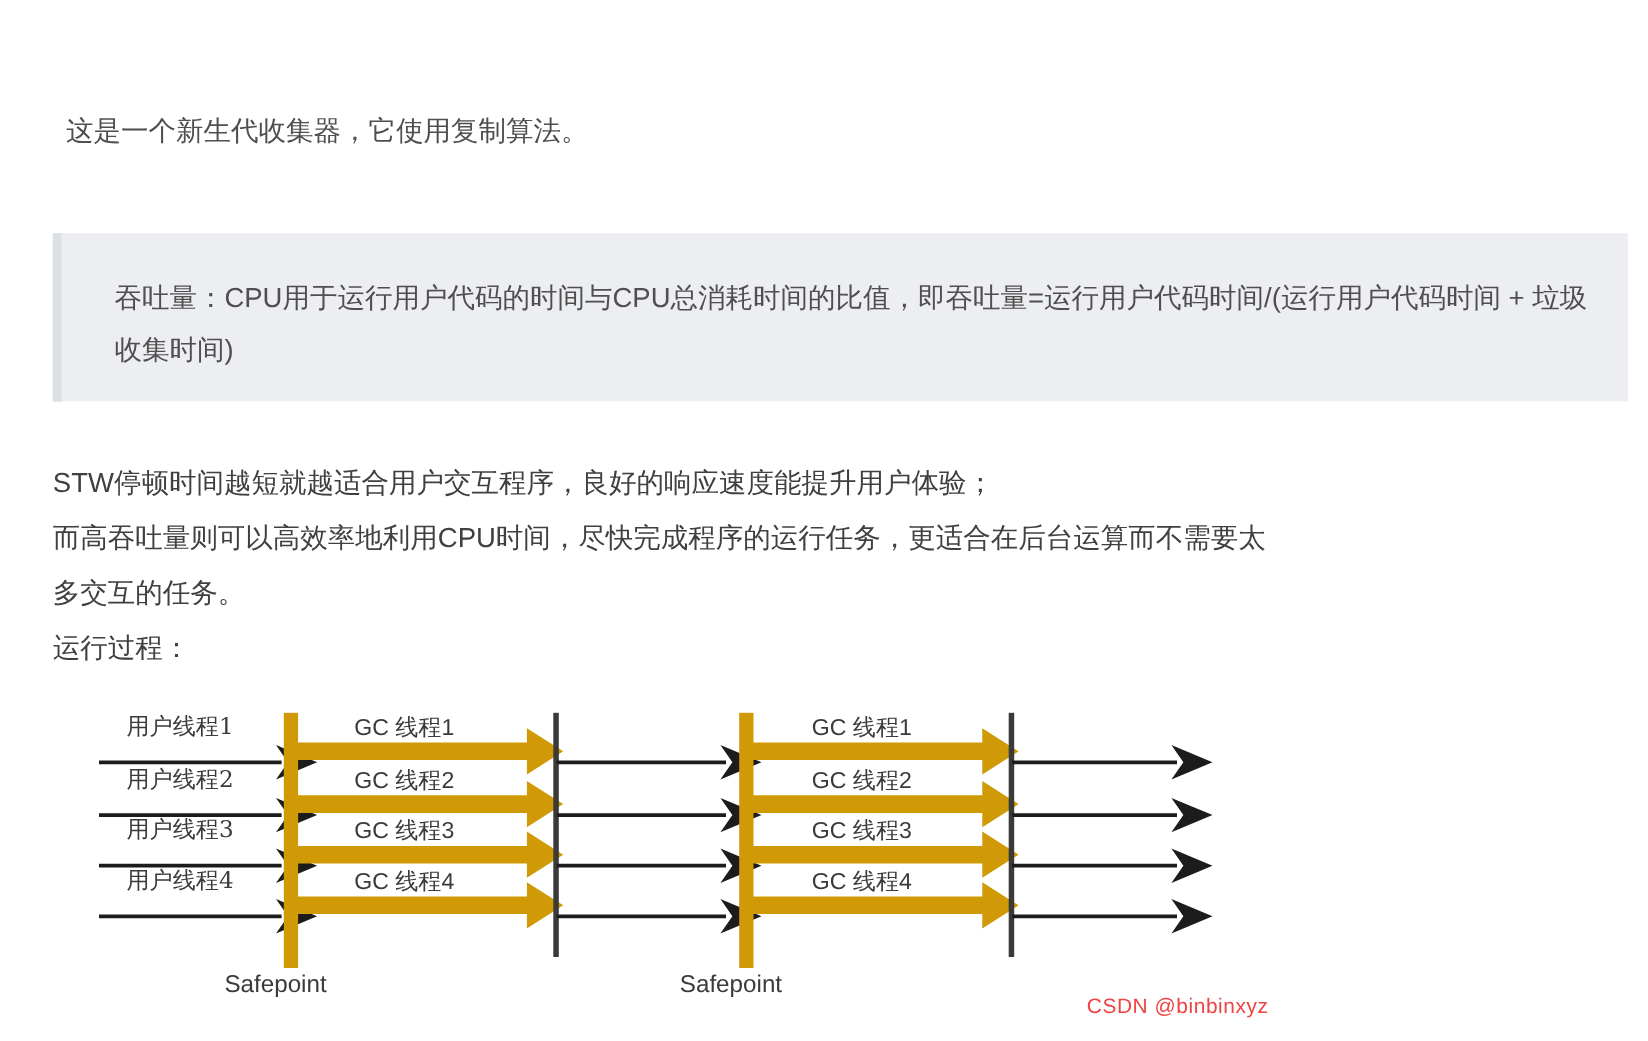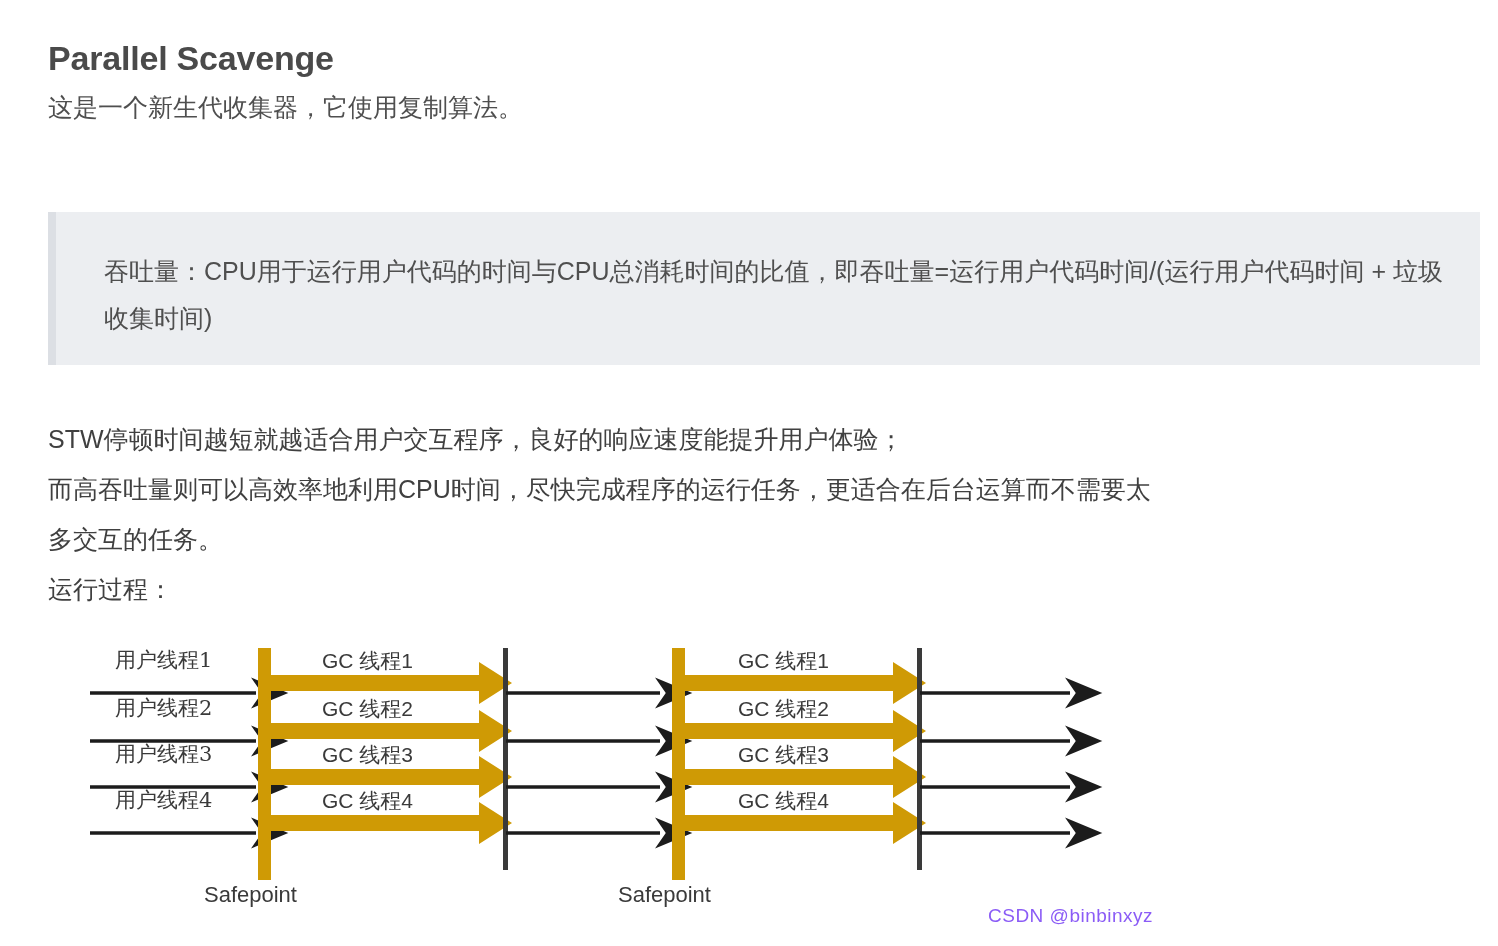--- a/index.html
+++ b/index.html
@@ -37,21 +37,21 @@
   
   .intro {
     position: absolute;
     left: 48px;
     top: 82px;
     width: 1420px;
     font-size: 25px;
     line-height: 50px;
     color: #4f4f4f;
   }
-  .intro p { margin: 0; }
+  .intro p { margin: 12px; }
 
   
   .quote {
     position: absolute;
     left: 48px;
     top: 212px;
     width: 1432px;
     height: 153px;
     background: #eceef1;
     border-left: 8px solid #ec4899;
@@ -87,31 +87,30 @@
     width: 1180px;
     height: 300px;
   }
   .diagram svg { display: block; }
 
   .wm {
     position: absolute;
     left: 988px;
     top: 905px;
     font-size: 19px;
-    color: #8b5cf6;
+    color: #ef4444;
     letter-spacing: 0.5px;
     white-space: nowrap;
   }
 </style>
 </head>
 <body>
 
 <div class="page">
 
-  <h1 class="heading">Parallel Scavenge</h1>
 
   <div class="intro">
     <p>这是一个新生代收集器，它使用复制算法。</p>
   </div>
 
   <div class="quote" style="background: rgb(236, 238, 241); border-left-color: rgb(220, 223, 228);">
     <div class="quote-inner">吞吐量：CPU用于运行用户代码的时间与CPU总消耗时间的比值，即吞吐量=运行用户代码时间/(运行用户代码时间 + 垃圾收集时间)</div>
   </div>
 
   <div class="body-text">

